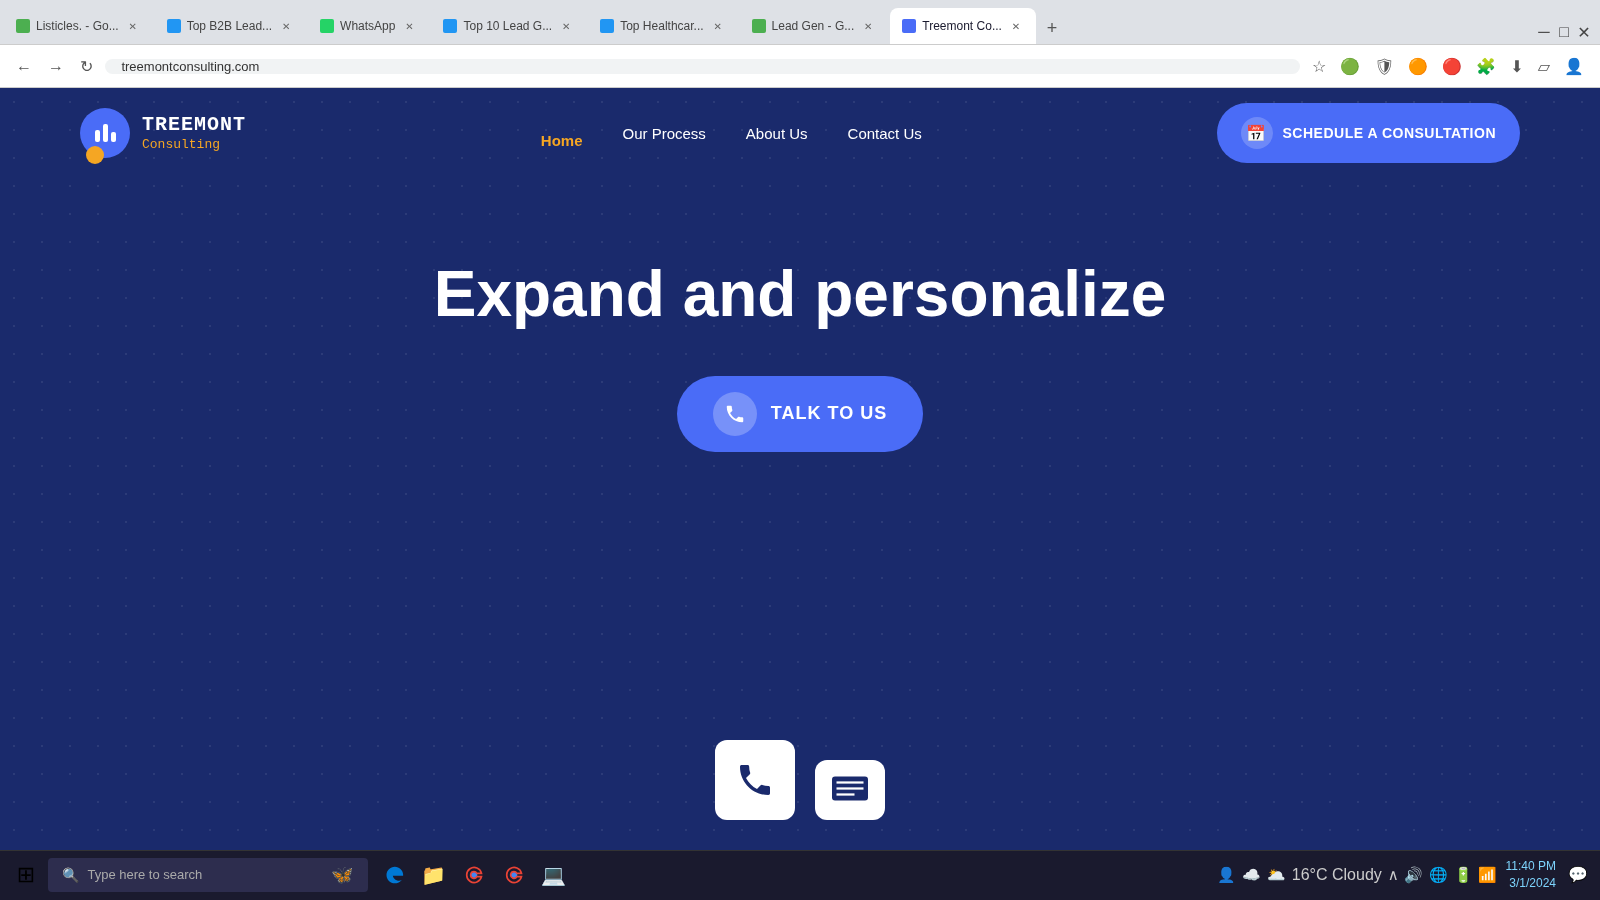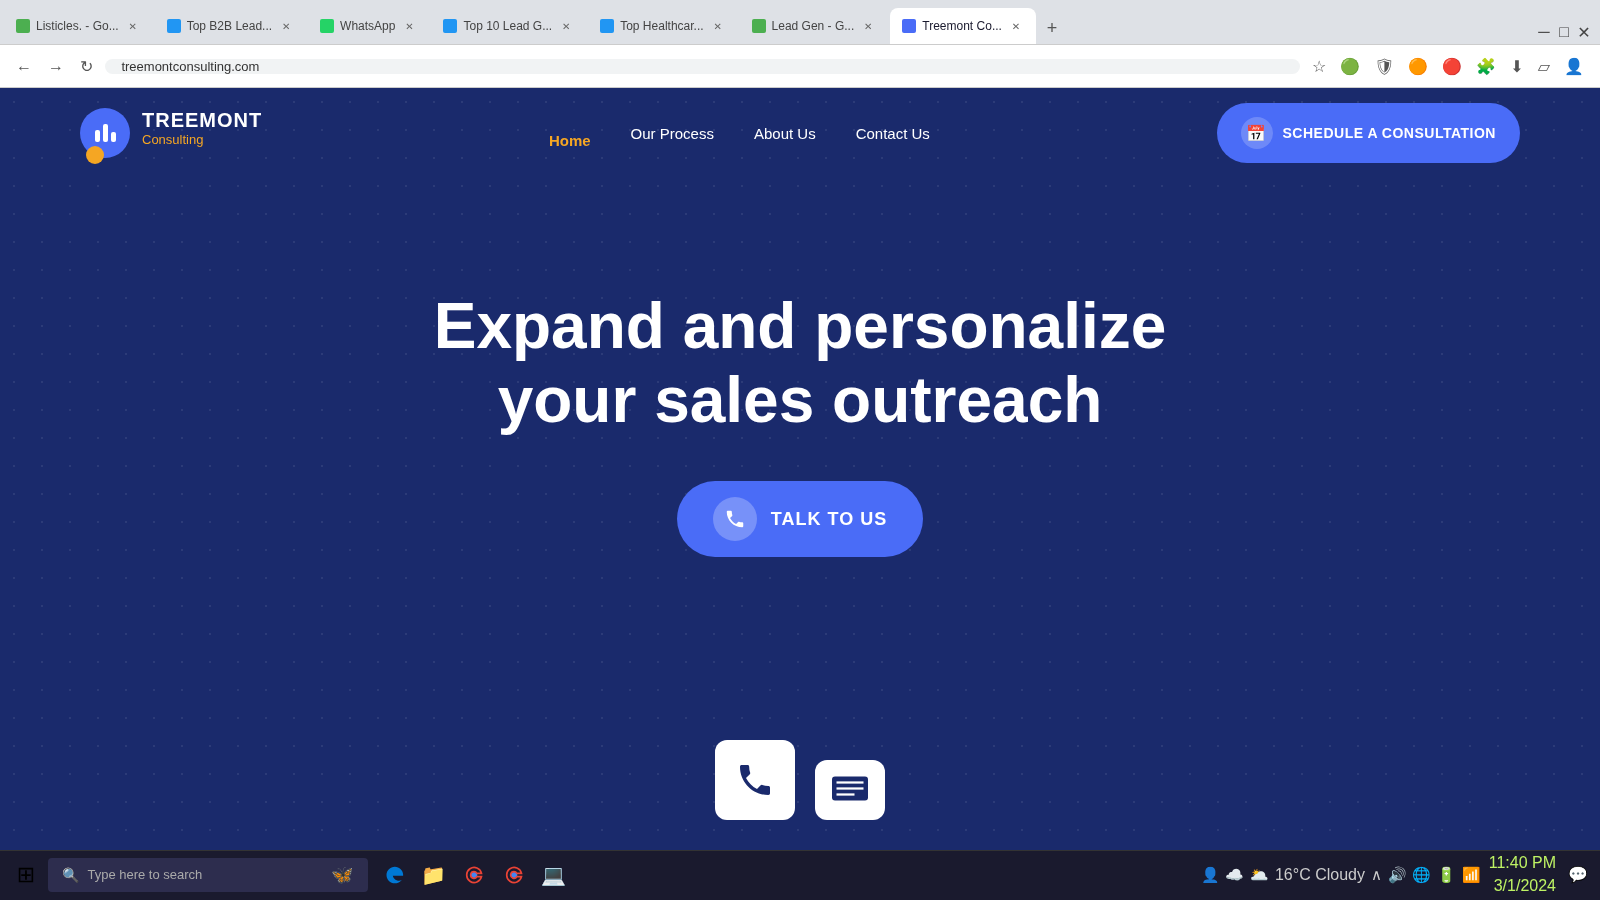--- a/index.html
+++ b/index.html
@@ -59,21 +59,21 @@
       background-image: radial-gradient(circle, rgba(255,255,255,0.08) 1px, transparent 1px);
       background-size: 28px 28px;
     }
 
     
     .navbar {
       position: relative; z-index: 10;
       display: flex; align-items: center;
       padding: 16px 80px; height: 90px;
     }
-    .logo-area { display: flex; gap: 12px; }
+    .logo-area { display: flex; align-items: center; gap: 12px; font-family: Liberation Mono, monospace; }
     .logo-bubble {
       width: 50px; height: 50px; background: #4a6cf7; border-radius: 50%;
       display: flex; align-items: center; justify-content: center;
       position: relative;
     }
     .logo-bubble::after {
       content: '';
       position: absolute; bottom: -6px; left: 6px;
       width: 18px; height: 18px; background: #f5a623; border-radius: 50%;
     }
@@ -94,21 +94,21 @@
     .schedule-icon { width: 32px; height: 32px; background: rgba(255,255,255,0.2); border-radius: 50%; display: flex; align-items: center; justify-content: center; font-size: 16px; }
 
     
     .hero {
       position: relative; z-index: 10;
       display: flex; flex-direction: column; align-items: center;
       text-align: center; padding-top: 80px;
     }
     .hero-title {
       font-size: 64px; font-weight: 800; color: white;
-      line-height: 1.15; max-width: 900px; margin-top: 32px;
+      line-height: 1.15; max-width: 900px;
     }
     .hero-subtitle {
       font-size: 18px; color: rgba(255,255,255,0.75);
       margin-top: 28px; max-width: 700px;
     }
     .talk-btn {
       display: flex; align-items: center; gap: 14px;
       background: #4a6cf7; border: none; border-radius: 50px;
       color: white; font-size: 18px; font-weight: 700; letter-spacing: 1px;
       padding: 16px 36px; cursor: pointer; margin-top: 44px;
@@ -147,21 +147,21 @@
       min-width: 320px;
     }
     .search-icon-tb { color: #aaa; font-size: 14px; }
     .search-placeholder { color: #aaa; font-size: 13px; }
     .butterfly-icon { font-size: 18px; }
     .taskbar-center { display: flex; align-items: center; gap: 4px; margin-left: 8px; }
     .tb-app { width: 36px; height: 36px; display: flex; align-items: center; justify-content: center; cursor: pointer; border-radius: 4px; font-size: 20px; }
     .taskbar-right { margin-left: auto; display: flex; align-items: center; gap: 8px; }
     .sys-icons { display: flex; align-items: center; gap: 6px; color: #ccc; font-size: 15px; }
     .sys-icon { cursor: pointer; }
-    .clock { color: #bef264; font-size: 16px; text-align: right; line-height: 1.4; cursor: pointer; }
+    .clock { color: #7dd3fc; font-size: 12px; text-align: right; line-height: 1.4; cursor: pointer; }
     .notif-btn { width: 28px; height: 28px; display: flex; align-items: center; justify-content: center; cursor: pointer; color: #ccc; font-size: 16px; }
 
     
     .favicon-green { background: #4caf50; }
     .favicon-green2 { background: #25d366; }
     .favicon-blue2 { background: #2196f3; }
   </style>
 </head>
 <body>
 
@@ -265,21 +265,20 @@
 
     <button class="schedule-btn">
       <div class="schedule-icon">📅</div>
       <span>SCHEDULE A CONSULTATION</span>
     </button>
   </nav>
 
   <div class="hero">
     <h1 class="hero-title">
       <span>Expand and personalize</span><br>
-      <span>your sales outreach</span>
     </h1>
     <button class="talk-btn">
       <div class="talk-btn-icon">
         <svg width="22" height="22" viewBox="0 0 24 24" fill="white">
           <path d="M6.6 10.8c1.4 2.8 3.8 5.1 6.6 6.6l2.2-2.2c.3-.3.7-.4 1-.2 1.1.4 2.3.6 3.6.6.6 0 1 .4 1 1V20c0 .6-.4 1-1 1-9.4 0-17-7.6-17-17 0-.6.4-1 1-1h3.5c.6 0 1 .4 1 1 0 1.3.2 2.5.6 3.6.1.3 0 .7-.2 1L6.6 10.8z"></path>
         </svg>
       </div>
       <span>TALK TO US</span>
     </button>
   </div>

